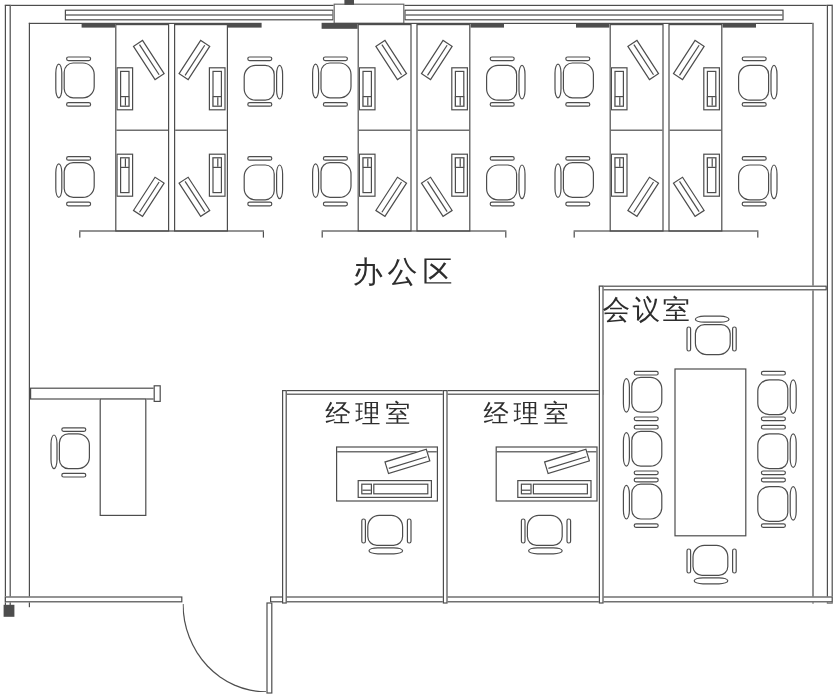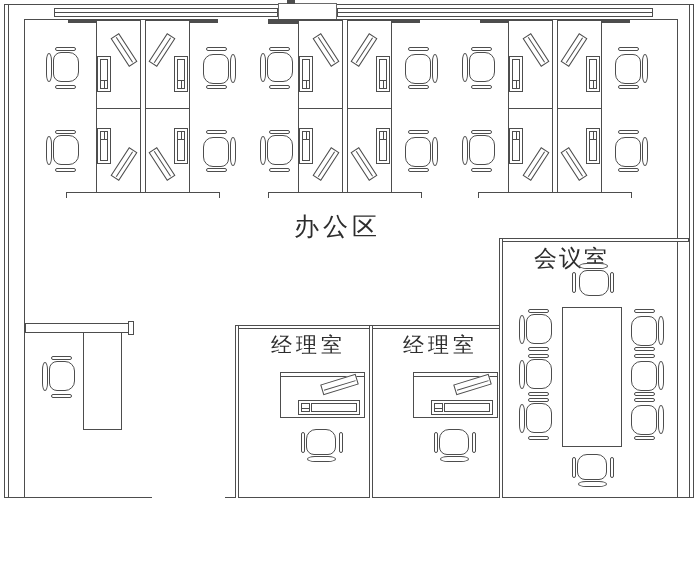--- a/index.html
+++ b/index.html
@@ -1,17 +1,17 @@
 <!DOCTYPE html>
 <html style="--line: #4d4d4d; --background: #ffffff; --text: #2d2d2d;"><head>
 <meta charset="utf-8">
 <style>
   :root { --line:#4d4d4d; --background:#ffffff; --text:#2d2d2d; }
   html,body { margin:0; padding:0; background:#fff; }
-  .plan { position:relative; width:700px; height:498px; background:var(--background);
+  .plan { position:relative; width:700px; height:582px; background:var(--background);
           font-family:"DejaVu Sans", sans-serif; overflow:hidden; }
   .plan * { position:absolute; box-sizing:border-box; }
 
   
   .hline { height:1px; background:var(--line); }
   .vline { width:1px; background:var(--line); }
   .wall  { border:1px solid var(--line); background:var(--background); }
   .bar   { background:var(--line); }
 
   
@@ -247,21 +247,21 @@
       <i class="cs"></i>
     </div>
   <div class="chair face-l" style="left:610px;top:132px;">
       <i class="cb"></i>
       <i class="ca a1"></i>
       <i class="ca a2"></i>
       <i class="cs"></i>
     </div>
 
   <div class="room-label" style="left:294px;top:210px;font-size:25px;letter-spacing:4px;">办公区</div>
-  <div class="room-label" style="left:502px;top:243px;font-size:23px;letter-spacing:2px;padding-left:32px;">会议室</div>
+  <div class="room-label" style="left:502px;top:243px;font-size:23px;letter-spacing:2px;">会议室</div>
   <div class="room-label" style="left:271px;top:331px;font-size:21px;letter-spacing:4px;">经理室</div>
   <div class="room-label" style="left:403px;top:331px;font-size:21px;letter-spacing:4px;">经理室</div>
 
   <div class="rect" style="left:562px;top:307px;width:60px;height:140px;"></div>
   <div class="chair face-d" style="left:574px;top:263px;">
       <i class="cb"></i>
       <i class="ca a1"></i>
       <i class="ca a2"></i>
       <i class="cs"></i>
     </div>

